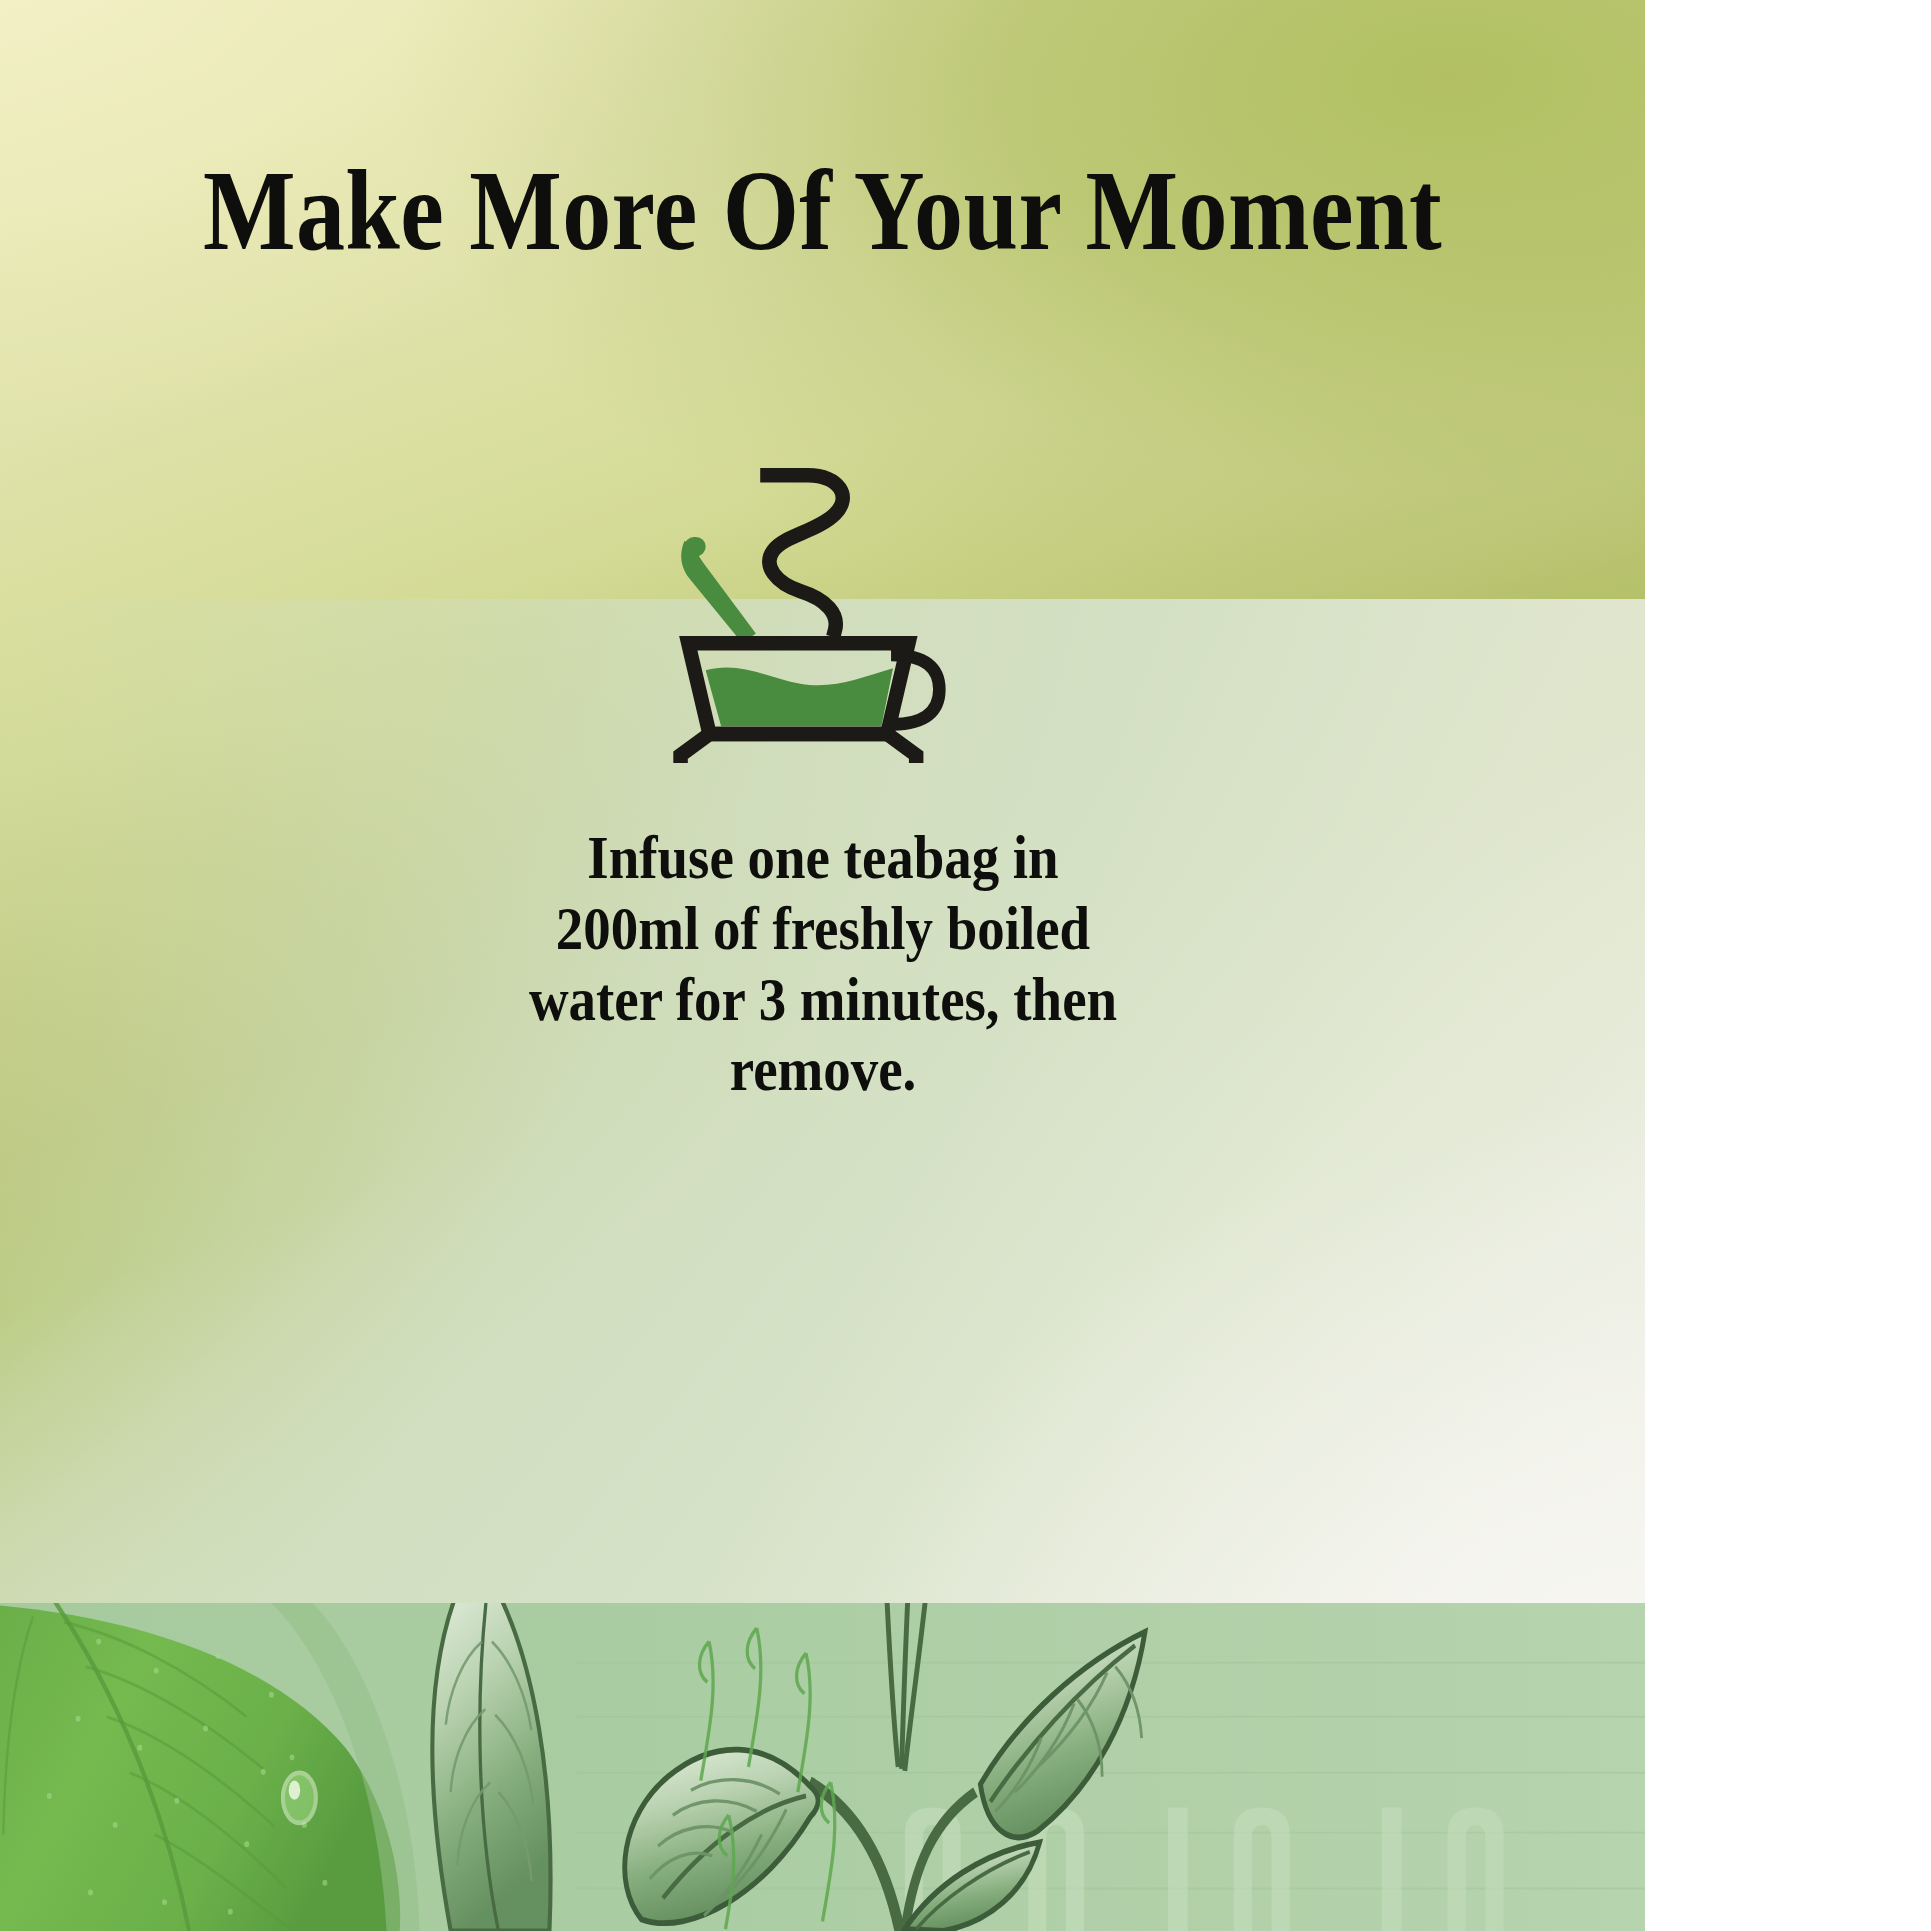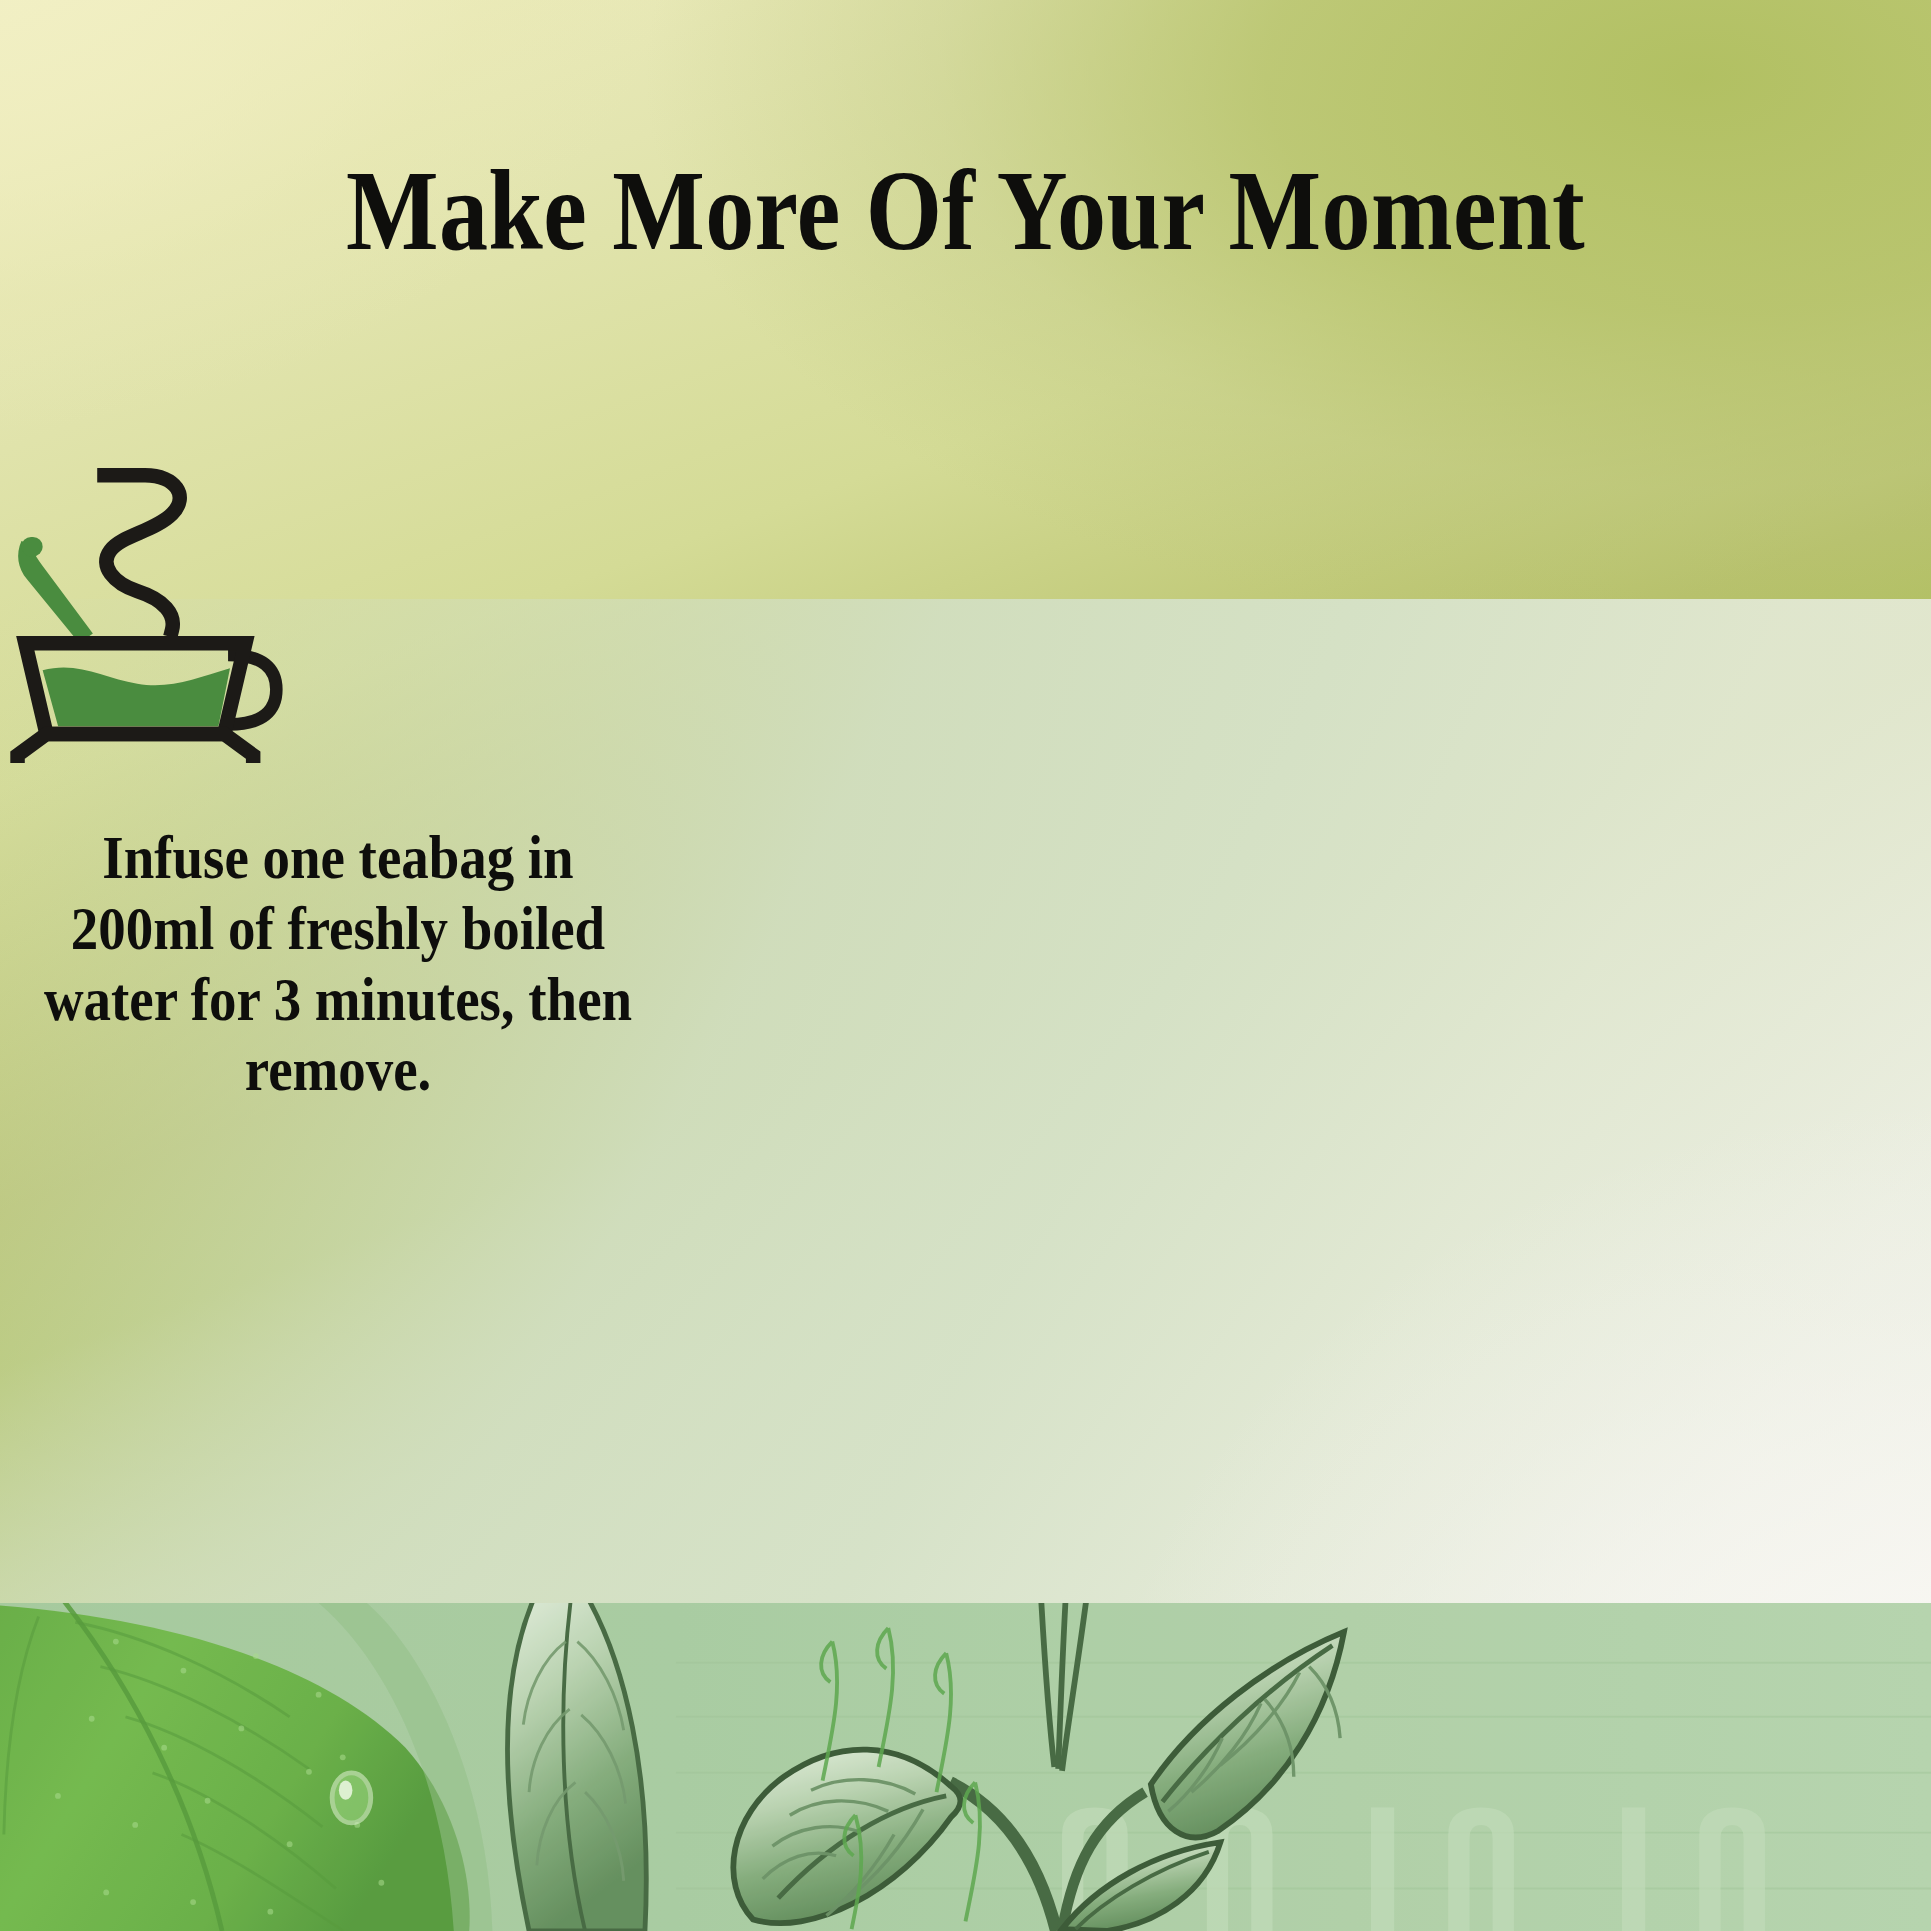--- a/index.html
+++ b/index.html
@@ -2,21 +2,21 @@
 <html><head>
 <meta charset="utf-8">
 <style>
   html, body {
     margin: 0;
     padding: 0;
     background: #ffffff;
   }
   #poster {
     position: relative;
-    width: 1931px;
+    width: 1645px;
     height: 1931px;
     overflow: hidden;
     font-family: "Liberation Serif", "DejaVu Serif", serif;
   }
 
   
   .bg-base {
     position: absolute;
     inset: 0;
     background:
@@ -99,21 +99,21 @@
     position: absolute;
     left: 0; right: 0;
     top: 454px;
     height: 1062px;
     display: flex;
   }
   .col {
     flex: 1 1 50%;
     display: flex;
     flex-direction: column;
-    align-items: flex-start;
+    align-items: center;
   }
   .icon-wrap {
     height: 309px;
     display: flex;
     align-items: center;
     justify-content: center;
   }
   .col-caption {
     margin-top: 60px;
     width: 676px;

